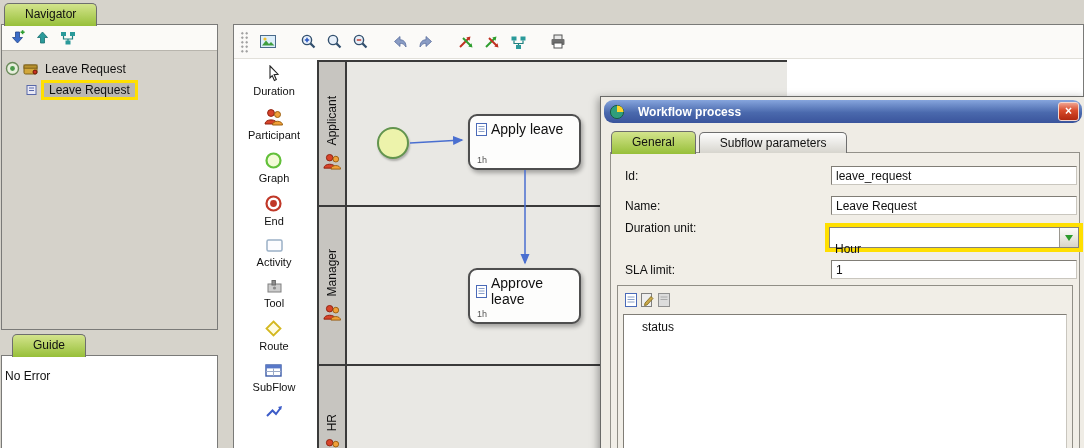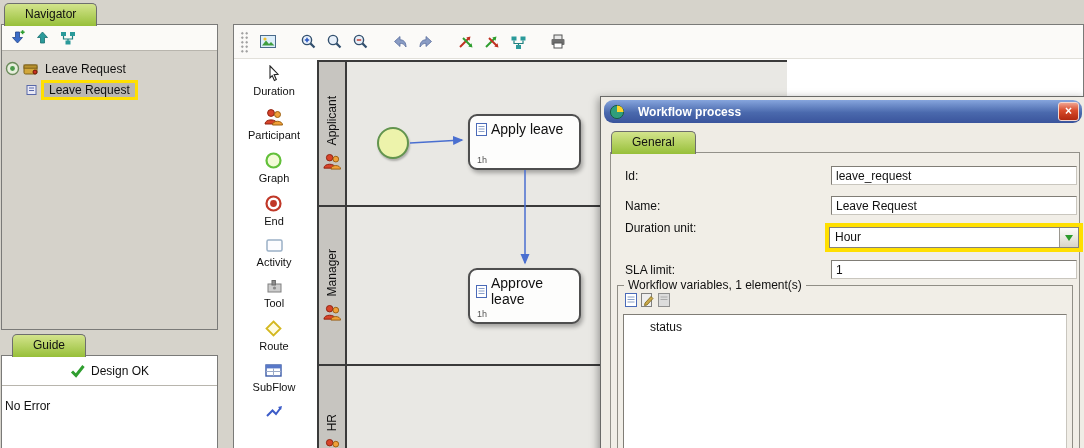--- a/index.html
+++ b/index.html
@@ -59,28 +59,28 @@
 #dialog{position:absolute;left:600px;top:96px;width:486px;height:400px;background:#efece5;border:1px solid #6a6a68;box-shadow:-2px 2px 8px rgba(0,0,0,.35);padding:3px;z-index:10}
 #dlg-titlebar{position:relative;height:23px;display:flex;align-items:center;gap:13px;padding:0 5px;background:linear-gradient(180deg,#86a5dd,#4a69ad 55%,#3a549c);border-radius:9px}
 #dlg-title{color:#fff;font-weight:bold}
 #dlg-close{position:absolute;right:3px;top:2px;width:21px;height:19px;border:1px solid #f3d7d0;border-radius:3px;background:linear-gradient(#f0a28e,#d84a2a 45%,#b02810);color:#fff;font-weight:bold;font-size:12px;line-height:17px;text-align:center;cursor:default}
 #dlg-tabs{position:absolute;left:10px;top:32px;display:flex;align-items:flex-end;height:24px;z-index:2}
 #dlg-panel{position:absolute;left:9px;right:5px;top:55px;bottom:4px;border:1px solid #93918a;background:#f1eee7;z-index:1}
 .f-label{position:absolute;left:14px}
 .f-input{position:absolute;left:220px;width:246px;height:19px;border:1px solid;border-color:#807d76 #c9c6be #c9c6be #807d76;background:#fff;font:12px "Liberation Sans",sans-serif;padding:1px 4px;color:#111}
 #combo-wrap{position:absolute;left:214px;top:70px;width:258px;border:4px solid #ffdf00;background:#ffdf00}
 .combo{display:flex;height:21px;background:#fff;border:1px solid #85827b}
-.combo-text{flex:1;padding:2px 5px}
+.combo-text{flex:1;padding:14px 5px}
 .combo-btn{width:19px;border-left:1px solid #9a978f;background:linear-gradient(#fdfdfa,#d9d5c9);display:flex;align-items:center;justify-content:center}
 .tri{width:0;height:0;border-left:4px solid transparent;border-right:4px solid transparent;border-top:6px solid #2d9b2d}
 #vars-group{position:absolute;left:6px;right:6px;top:132px;bottom:6px;border:1px solid #908e86}
 #vars-title{position:absolute;top:-8px;left:6px;background:#f1eee7;padding:0 4px}
 #vars-toolbar{position:absolute;left:7px;top:7px;display:flex;gap:4px}
 #vars-list{position:absolute;left:5px;right:5px;top:28px;bottom:5px;background:#fff;border:1px solid;border-color:#807d76 #c9c6be #c9c6be #807d76;overflow:hidden}
-.var-item{padding:5px 26px}
+.var-item{padding:5px 18px}
 </style>
 </head>
 <body>
 
 <div id="screen">
 
   <div class="box" id="nav-box">
     <div id="nav-toolbar">
       <span class="tb-btn" style="width:17px;height:17px">
           <svg width="15" height="15" viewBox="0 0 15 15">
@@ -130,28 +130,20 @@
           </span>
         <span class="tree-label selected">Leave Request</span>
       </div>
     </div>
   </div>
   <div class="tab-strip" style="left:4px;top:2px">
     <div class="tab active">Navigator</div>
   </div>
 
   <div class="box" id="guide-box">
-    <div id="guide-status">
-      <span>
-          <svg width="15" height="14" viewBox="0 0 15 14">
-            <path d="M2 7.5 L6 11.5 L13.5 2" stroke="#2f9e2f" stroke-width="3" fill="none"></path>
-          </svg>
-        </span>
-      <span>Design OK</span>
-    </div>
     <div id="guide-msg">No Error</div>
   </div>
   <div class="tab-strip" style="left:12px;top:333px">
     <div class="tab active">Guide</div>
   </div>
 
   <div class="box" id="main-box">
     <div id="main-toolbar">
       <span class="tb-handle"></span>
       <span class="tb-btn">
@@ -408,20 +400,21 @@
           <svg width="16" height="16" viewBox="0 0 16 16">
             <circle cx="8" cy="8" r="6.6" fill="#2f9e7a" stroke="#1a5a46"></circle>
             <path d="M8 1.4 A6.6 6.6 0 0 1 14.6 8 L8 8 Z" fill="#ffd42a"></path>
           </svg>
         </span>
       <span id="dlg-title">Workflow process</span>
       <div id="dlg-close">×</div>
     </div>
     <div id="dlg-tabs">
       <div class="tab active">General</div>
+      <div class="tab">Subflow parameters</div>
     </div>
     <div id="dlg-panel">
       <span class="f-label" style="top:16px">Id:</span>
       <input class="f-input" style="top: 13px;" value="leave_request">
 
       <span class="f-label" style="top:46px">Name:</span>
       <input class="f-input" style="top: 43px;" value="Leave Request">
 
       <span class="f-label" style="top:68px">Duration unit:</span>
       <div id="combo-wrap">
@@ -430,21 +423,20 @@
           <span class="combo-btn">
               <i class="tri"></i>
             </span>
         </div>
       </div>
 
       <span class="f-label" style="top:110px">SLA limit:</span>
       <input class="f-input" style="top: 107px;" value="1">
 
       <div id="vars-group">
-        <span id="vars-title">Workflow variables, 1 element(s)</span>
         <div id="vars-toolbar">
           <span>
               <svg width="12" height="14" viewBox="0 0 12 14">
                 <rect x="0.5" y="0.5" width="11" height="13" fill="#fff" stroke="#4a6ab8"></rect>
                 <line x1="2.5" y1="4" x2="9.5" y2="4" stroke="#8aa0c8"></line>
                 <line x1="2.5" y1="6.5" x2="9.5" y2="6.5" stroke="#8aa0c8"></line>
                 <line x1="2.5" y1="9" x2="9.5" y2="9" stroke="#8aa0c8"></line>
               </svg>
             </span>
           <span>

